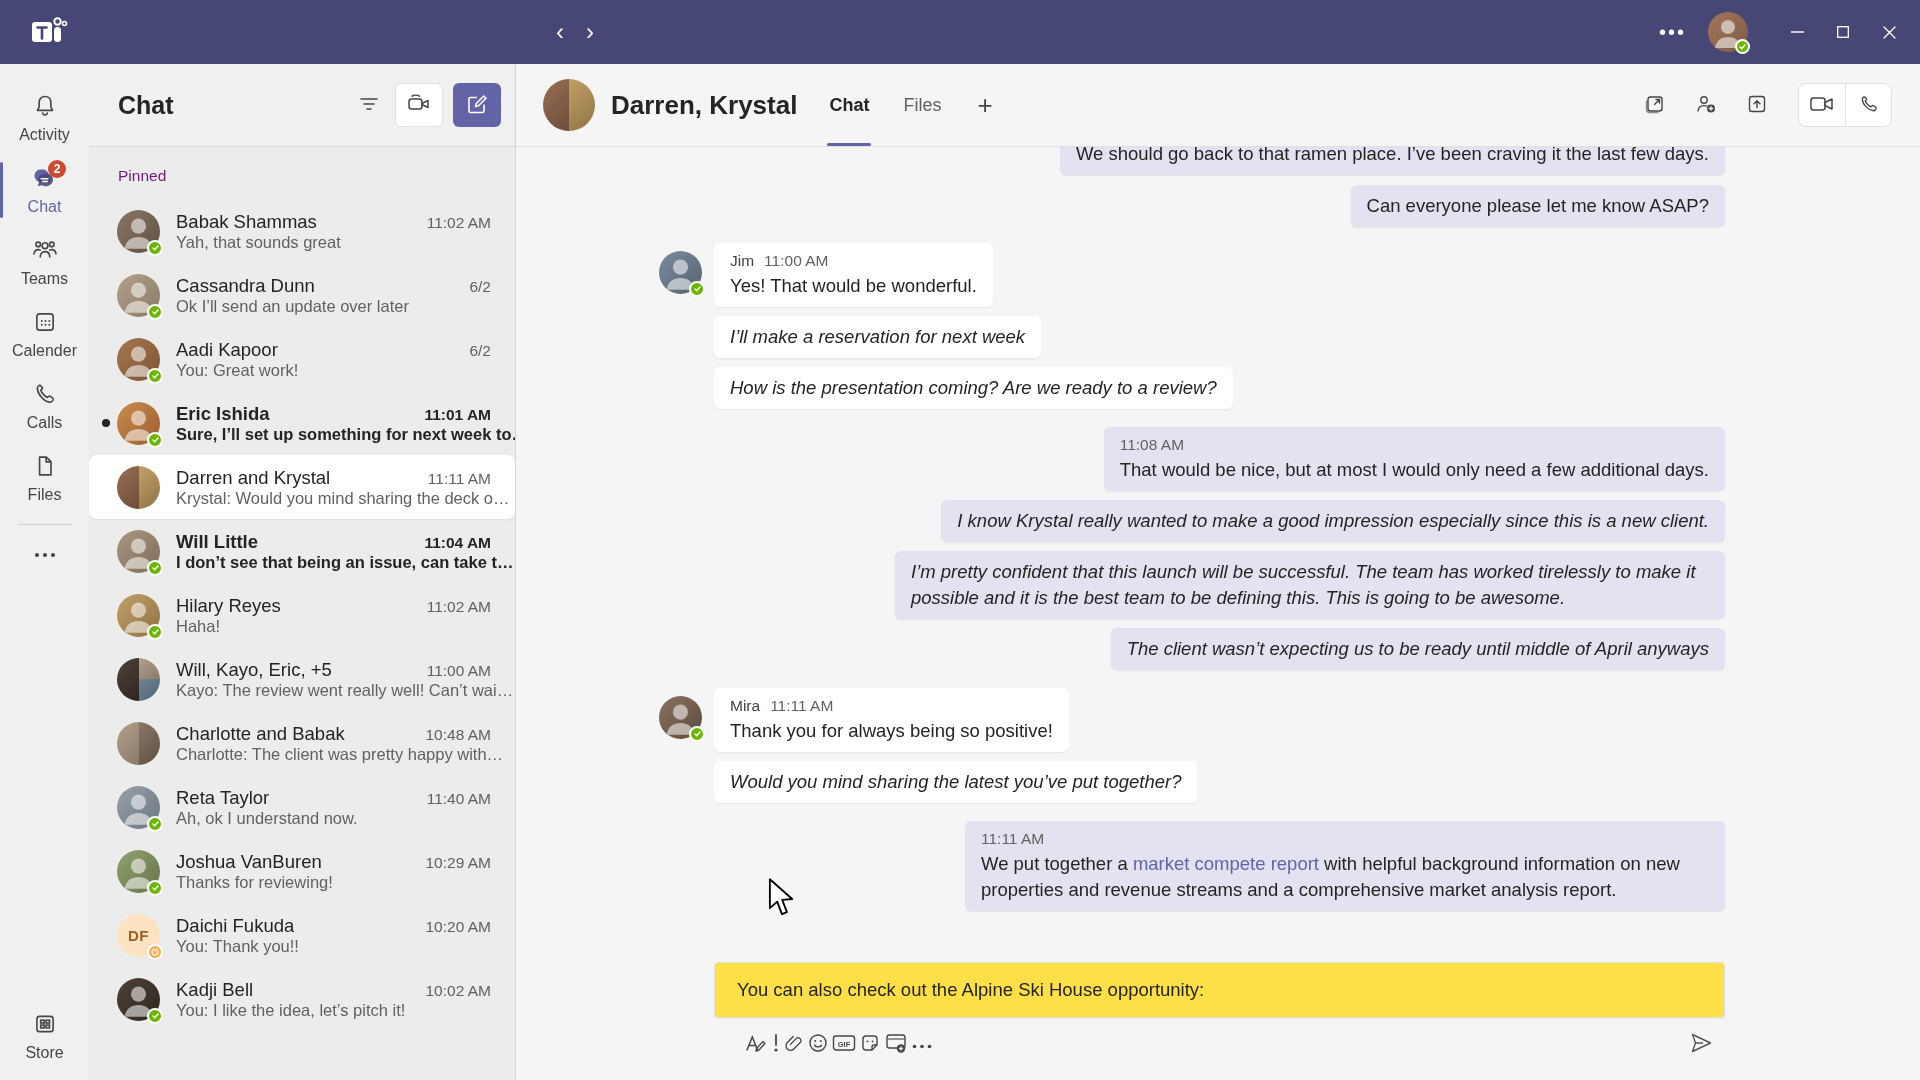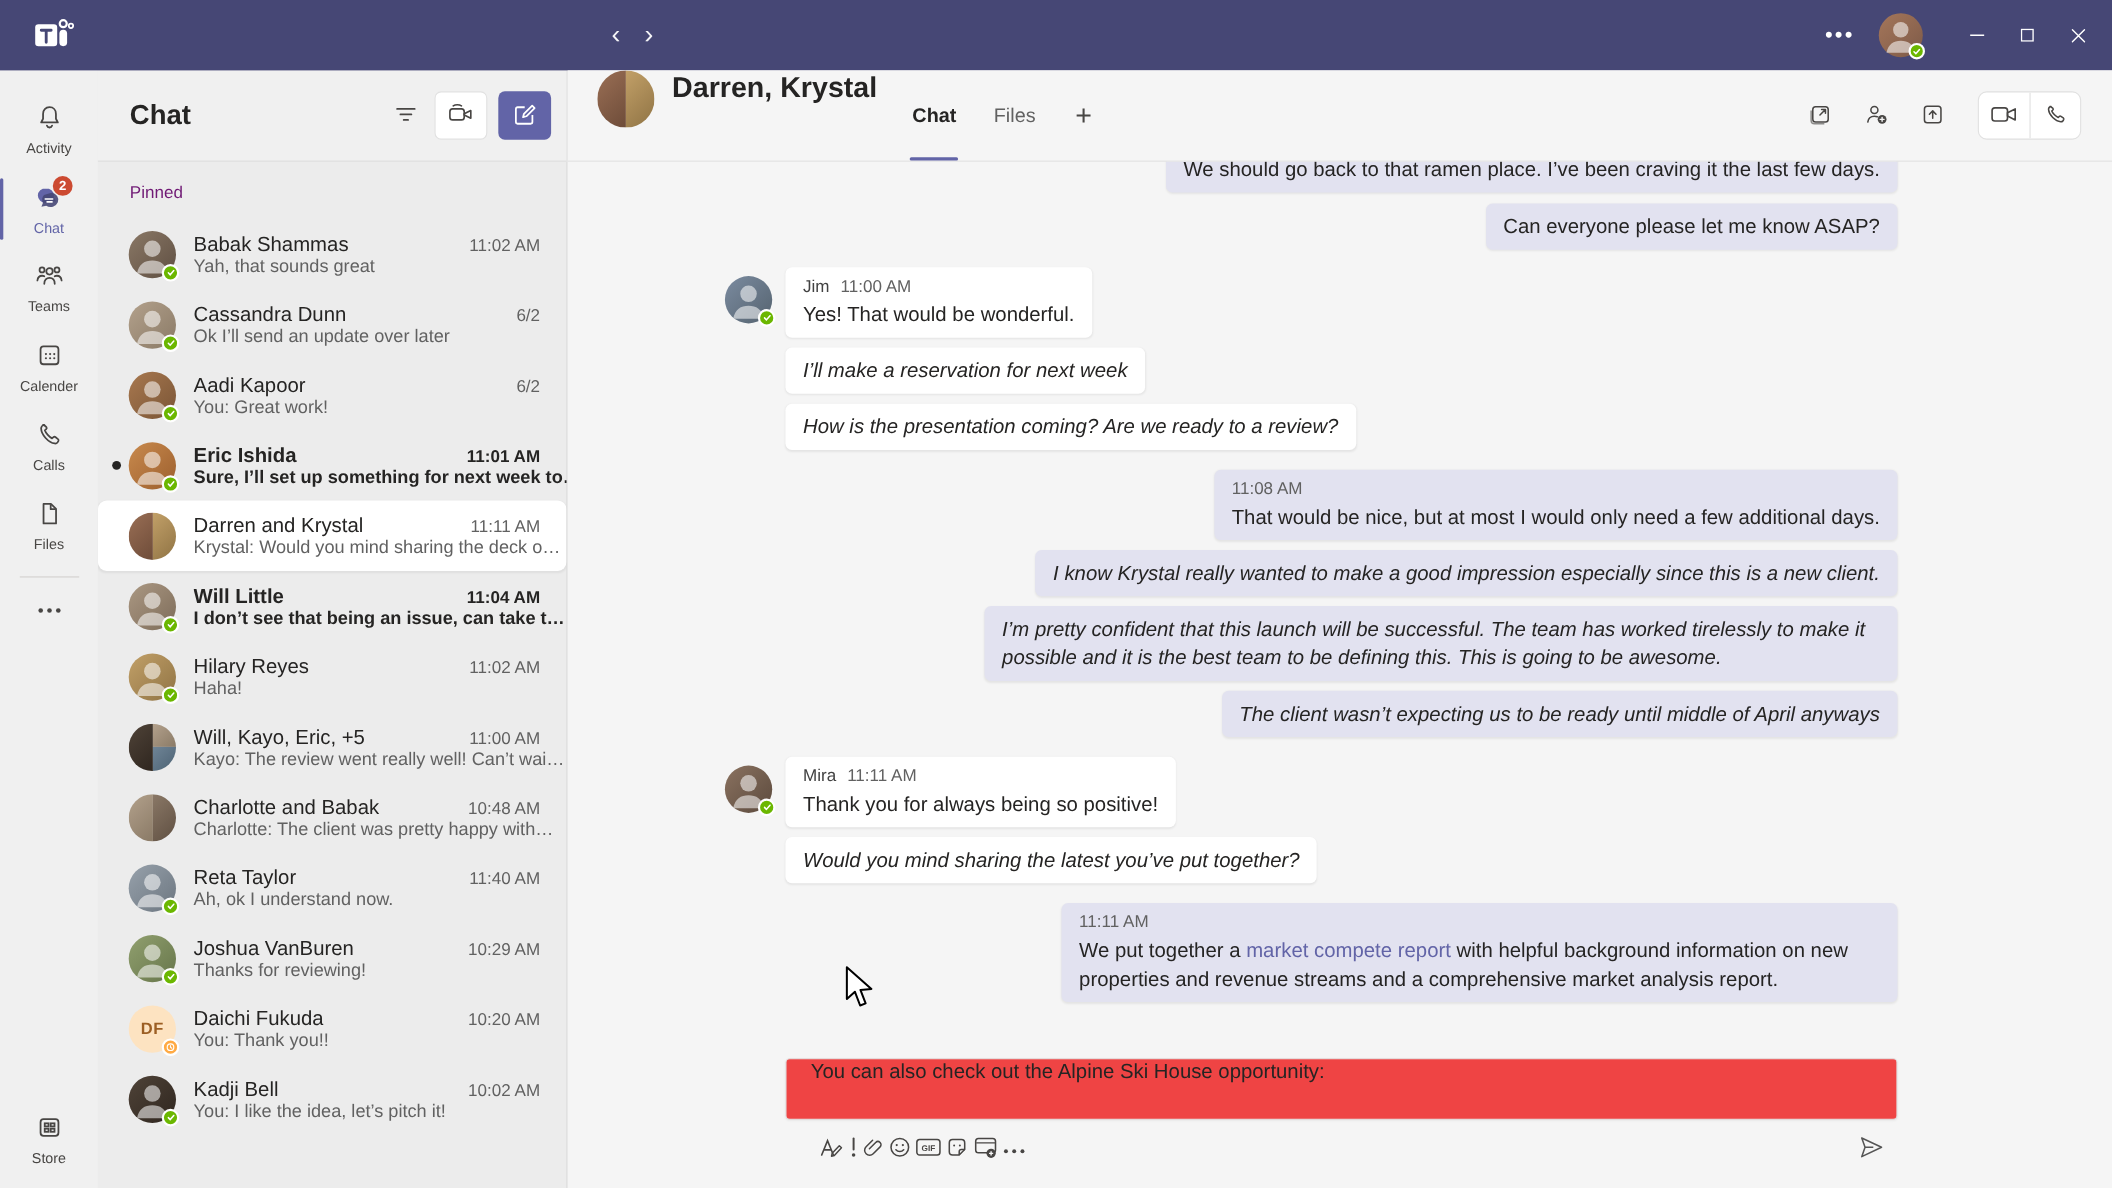--- a/index.html
+++ b/index.html
@@ -24,21 +24,21 @@
   .presence { width:15px; height:15px; border-radius:50%; background:#6BB700; border:2px solid #fff; display:flex; align-items:center; justify-content:center; }
   .presence.away { background:#FFAA44; }
   .presence svg { display:block; }
 
   
   .body { flex:1; display:flex; min-height:0; }
 
   
   .rail { width:89px; flex:0 0 89px; background:#F0F0F0; display:flex; flex-direction:column; align-items:center; padding-top:18px; }
   .rail-item { position:relative; width:89px; height:72px; display:flex; flex-direction:column; align-items:center; justify-content:center; gap:4px; color:#484644; background:none; border:none; font-family:inherit; }
-  .rail-item .lbl { font-size:13px; color:#484644; }
+  .rail-item .lbl { font-size:16px; color:#484644; }
   .rail-item.active .lbl { color:#6264A7; }
   .rail-item.active::before { content:""; position:absolute; left:0; top:8px; bottom:8px; width:3px; background:#6264A7; border-radius:2px; }
   .rail-badge { position:absolute; top:6px; left:48px; min-width:18px; height:18px; border-radius:9px; background:#CC4A31; color:#fff;
     font-size:12px; font-weight:bold; display:flex; align-items:center; justify-content:center; padding:0 4px; }
   .rail-divider { width:54px; height:1px; background:#D2D0CE; margin:10px 0 6px; }
   .rail-more { height:44px; }
   .rail-store { margin-top:auto; margin-bottom:6px; height:76px; }
 
   
   .panel { width:427px; flex:0 0 427px; background:#ECECEC; border-right:1px solid #D6D6D6; display:flex; flex-direction:column; }
@@ -62,21 +62,21 @@
   .split > div { flex:1; }
   .rowtext { flex:1; min-width:0; margin-left:16px; }
   .rowline1 { display:flex; align-items:baseline; }
   .rowname { font-size:18.5px; color:#252423; white-space:nowrap; overflow:hidden; text-overflow:ellipsis; }
   .rowtime { margin-left:auto; font-size:15.5px; color:#616161; padding-left:8px; white-space:nowrap; }
   .rowpreview { font-size:16.5px; color:#616161; white-space:nowrap; overflow:hidden; margin-top:3px; }
   .chatrow.unread .rowname, .chatrow.unread .rowtime, .chatrow.unread .rowpreview { font-weight:bold; color:#252423; }
 
   
   .conv { position:relative; flex:1; display:flex; flex-direction:column; background:#F5F5F5; min-width:0; }
-  .conv-header { height:83px; flex:0 0 83px; display:flex; padding:0 28px 0 27px; border-bottom:1px solid #E1E1E1; }
+  .conv-header { height:83px; flex:0 0 83px; display:flex; align-items:center; padding:0 28px 0 27px; border-bottom:1px solid #E1E1E1; }
   .conv-avatar { width:52px; height:52px; border-radius:50%; overflow:hidden; flex:0 0 52px; }
   .conv-title { font-size:26px; font-weight:bold; margin-left:16px; white-space:nowrap; }
   .tabs { display:flex; align-items:center; margin-left:32px; gap:34px; height:100%; }
   .tab { position:relative; height:100%; display:flex; align-items:center; font-size:18px; color:#616161; background:none; border:none; font-family:inherit; }
   .tab.active { color:#252423; font-weight:bold; }
   .tab.active::after { content:""; position:absolute; left:-2px; right:-2px; bottom:0; height:3px; background:#6264A7; border-radius:2px; }
   .tab-add { font-size:26px; color:#484644; background:none; border:none; margin-left:2px; font-family:inherit; font-weight:300; }
   .conv-actions { margin-left:auto; display:flex; align-items:center; gap:24px; color:#484644; }
   .hact { background:none; border:none; display:flex; padding:2px; color:#484644; }
   .call-group { display:flex; background:#fff; border:1px solid #E0E0E0; border-radius:8px; overflow:hidden; margin-left:4px; }
@@ -93,21 +93,21 @@
   .msg-row { display:flex; align-items:flex-start; }
   .msg-row .avatar { margin-top:8px; margin-right:12px; width:43px; flex:0 0 43px; height:43px; }
   .indent { margin-left:55px; }
   .gap-group { margin-top:18px; }
   .gap-in { margin-top:9px;font-style:italic; }
   .clipped { margin-top:-14px; }
   .msg-link { color:#6264A7; cursor:pointer; }
 
   
   .composer { flex:0 0 118px; padding:0 195px 0 198px; }
-  .compose-box { height:56px; background:#ef4444; border:1px solid #E1E1E1; border-radius:4px; display:flex; padding:0 22px; font-size:18.5px; box-shadow:0 1px 2px rgba(0,0,0,.05); }
+  .compose-box { height:56px; background:#fde047; border:1px solid #E1E1E1; border-radius:4px; display:flex; align-items:center; padding:0 22px; font-size:18.5px; box-shadow:0 1px 2px rgba(0,0,0,.05); }
   .compose-toolbar { display:flex; align-items:center; padding:12px 10px 0 28px; color:#484644; }
   .cbtn { background:none; border:none; display:flex; padding:2px; color:#484644; }
   .cbtn.send { margin-left:auto; }
 
   .cursor { position:absolute; left:252px; top:814px; pointer-events:none; z-index:50; }
 
   .photo1 { background:linear-gradient(135deg,#8a7866,#5f4f42); }
   .photo2 { background:linear-gradient(135deg,#b3a18c,#8a7a66); }
   .photo3 { background:linear-gradient(135deg,#a8784f,#7a5536); }
   .photo4 { background:linear-gradient(135deg,#c98a4d,#9c5f2e); }

